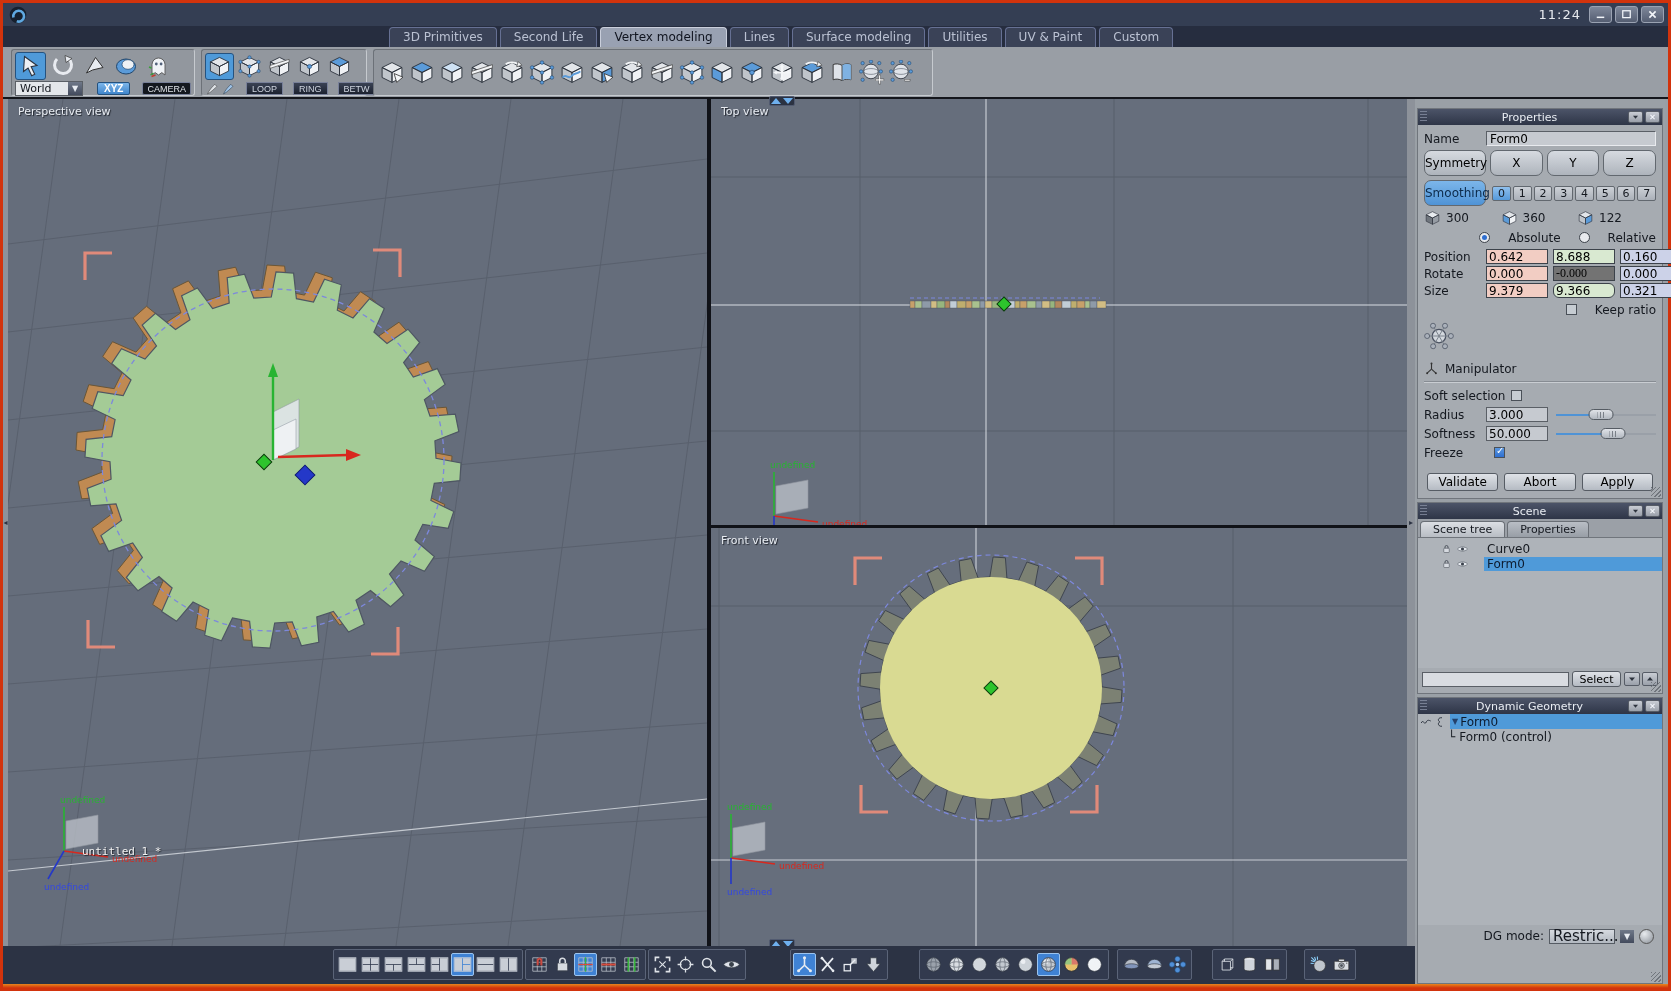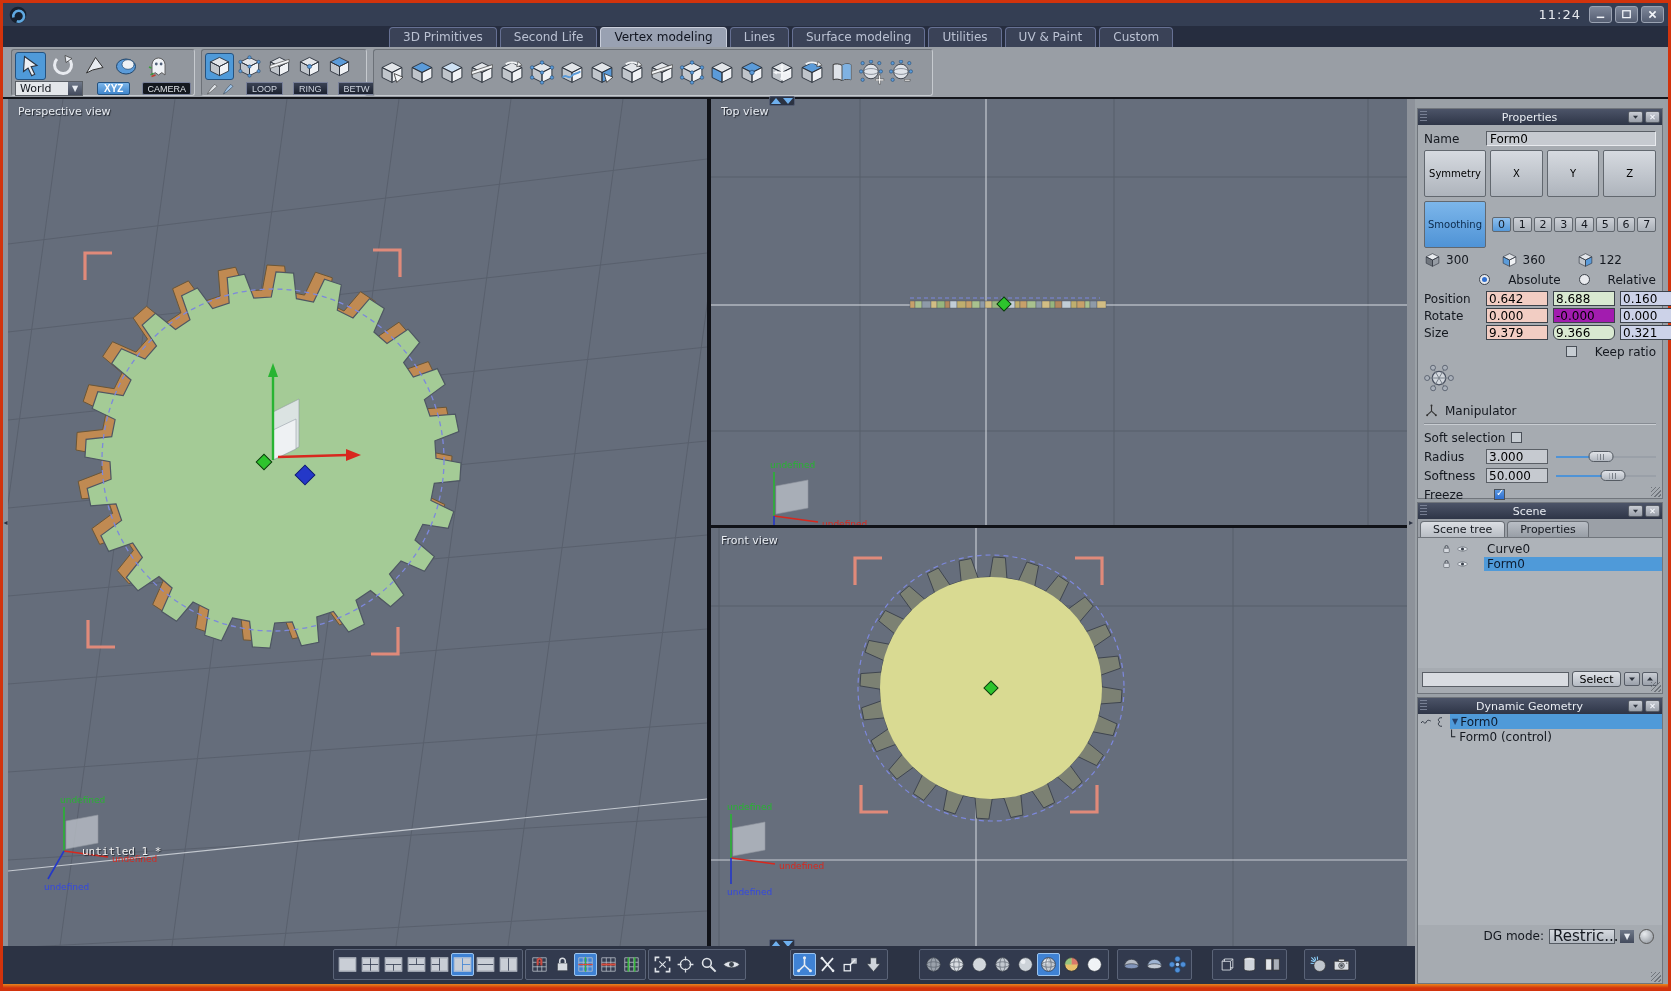--- a/index.html
+++ b/index.html
@@ -66,21 +66,21 @@
 .scenep{height:192px;}
 .dgp{height:287px;margin-bottom:0;}
 .phead{height:16px;flex:none;background:linear-gradient(#4c5468,#2e3547);color:#e8ecf2;font-size:11px;display:flex;align-items:center;}
 .hgrip{width:7px;height:12px;margin:0 4px 0 2px;background:repeating-linear-gradient(to bottom,#8a92a6 0 1px,transparent 1px 3px);opacity:.75;}
 .htitle{flex:1;text-align:center;}
 .hbtn{width:15px;height:12px;background:linear-gradient(#c9cdd4,#9aa0aa);border:1px solid #565c66;margin-right:2px;border-radius:2px;padding:0;}
 .pbody{flex:1;display:flex;flex-direction:column;padding:4px 6px 3px 6px;font-size:12px;}
 .prow{display:flex;align-items:center;margin:2px 0;min-height:15px;}
 .prow label{width:62px;flex:none;}
 .namein{flex:1;height:15px;background:#c6cad0;border:1px solid #5a5f66;border-right-color:#e8eaee;border-bottom-color:#e8eaee;font-size:12px;padding:0 3px;font-family:inherit;}
-.rbtn{background:linear-gradient(#d6dae0,#aeb4bc);border:1px solid #62686f;border-radius:2px;font-size:10px;padding:17px 0;text-align:center;font-family:inherit;}
+.rbtn{background:linear-gradient(#d6dae0,#aeb4bc);border:1px solid #62686f;border-radius:7px;font-size:12px;padding:5px 0;text-align:center;font-family:inherit;}
 .symb{width:62px;flex:none;}
 .axb{flex:1;margin-left:4px;}
 .smob{background:linear-gradient(#7cb6ea,#4f93d6);color:#0c2a4a;}
 .digits{flex:1;display:flex;margin-left:4px;}
 .dig{flex:1;border:1px solid #62686f;background:linear-gradient(#cdd1d7,#aab0b8);text-align:center;font-size:11px;margin-left:2px;border-radius:2px;}
 .dig.active{background:linear-gradient(#8fc0ee,#5599da);}
 .cnts{display:flex;}
 .cnt{display:flex;align-items:center;gap:5px;width:33%;}
 .cnt .cico{width:17px;height:16px;display:inline-block;}
 .modes{justify-content:flex-end;gap:18px;}
@@ -659,21 +659,21 @@
         <div id="transform-rows">
             <div class="prow">
               <label>Position</label>
               <input class="tfield" value="0.642" style="background: rgb(242, 205, 195);">
               <input class="tfield" value="8.688" style="background: rgb(217, 233, 209);">
               <input class="tfield" value="0.160" style="background: rgb(204, 210, 232);">
             </div>
             <div class="prow">
               <label>Rotate</label>
               <input class="tfield" value="0.000" style="background: rgb(242, 205, 195);">
-              <input class="tfield" value="-0.000" style="background: #a21caf;">
+              <input class="tfield" value="-0.000" style="background: #737373; font-family: Liberation Serif, serif;">
               <input class="tfield" value="0.000" style="background: rgb(204, 210, 232);">
             </div>
             <div class="prow">
               <label>Size</label>
               <input class="tfield" value="9.379" style="background: rgb(242, 205, 195);">
               <input class="tfield" value="9.366" style="background: rgb(217, 233, 209); border-radius: 6px;">
               <input class="tfield" value="0.321" style="background: rgb(204, 210, 232);">
             </div>
           </div>
         <div class="prow keepr">

